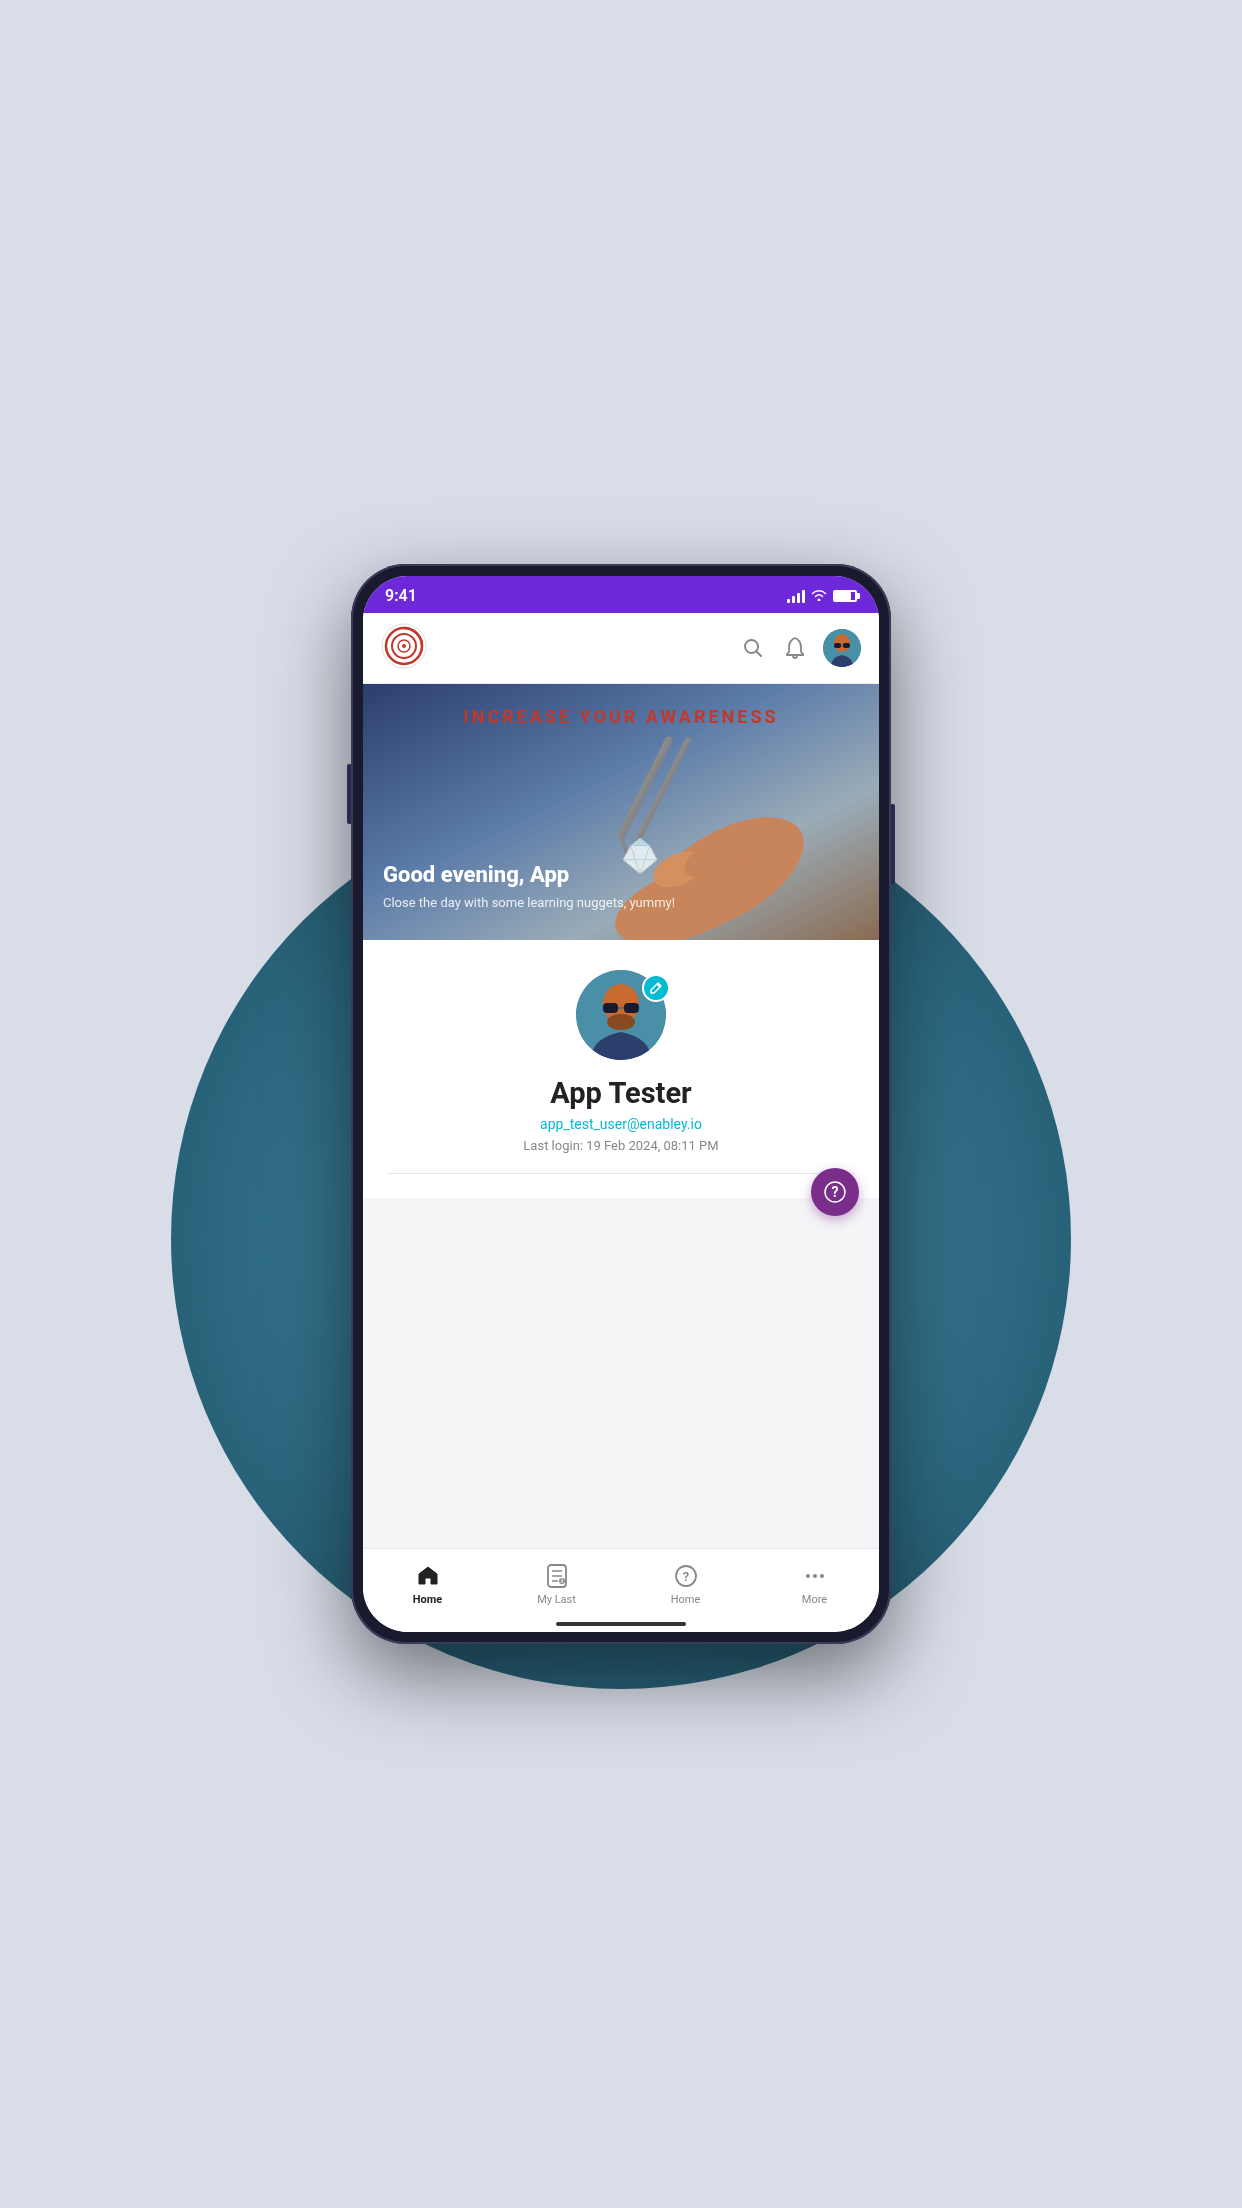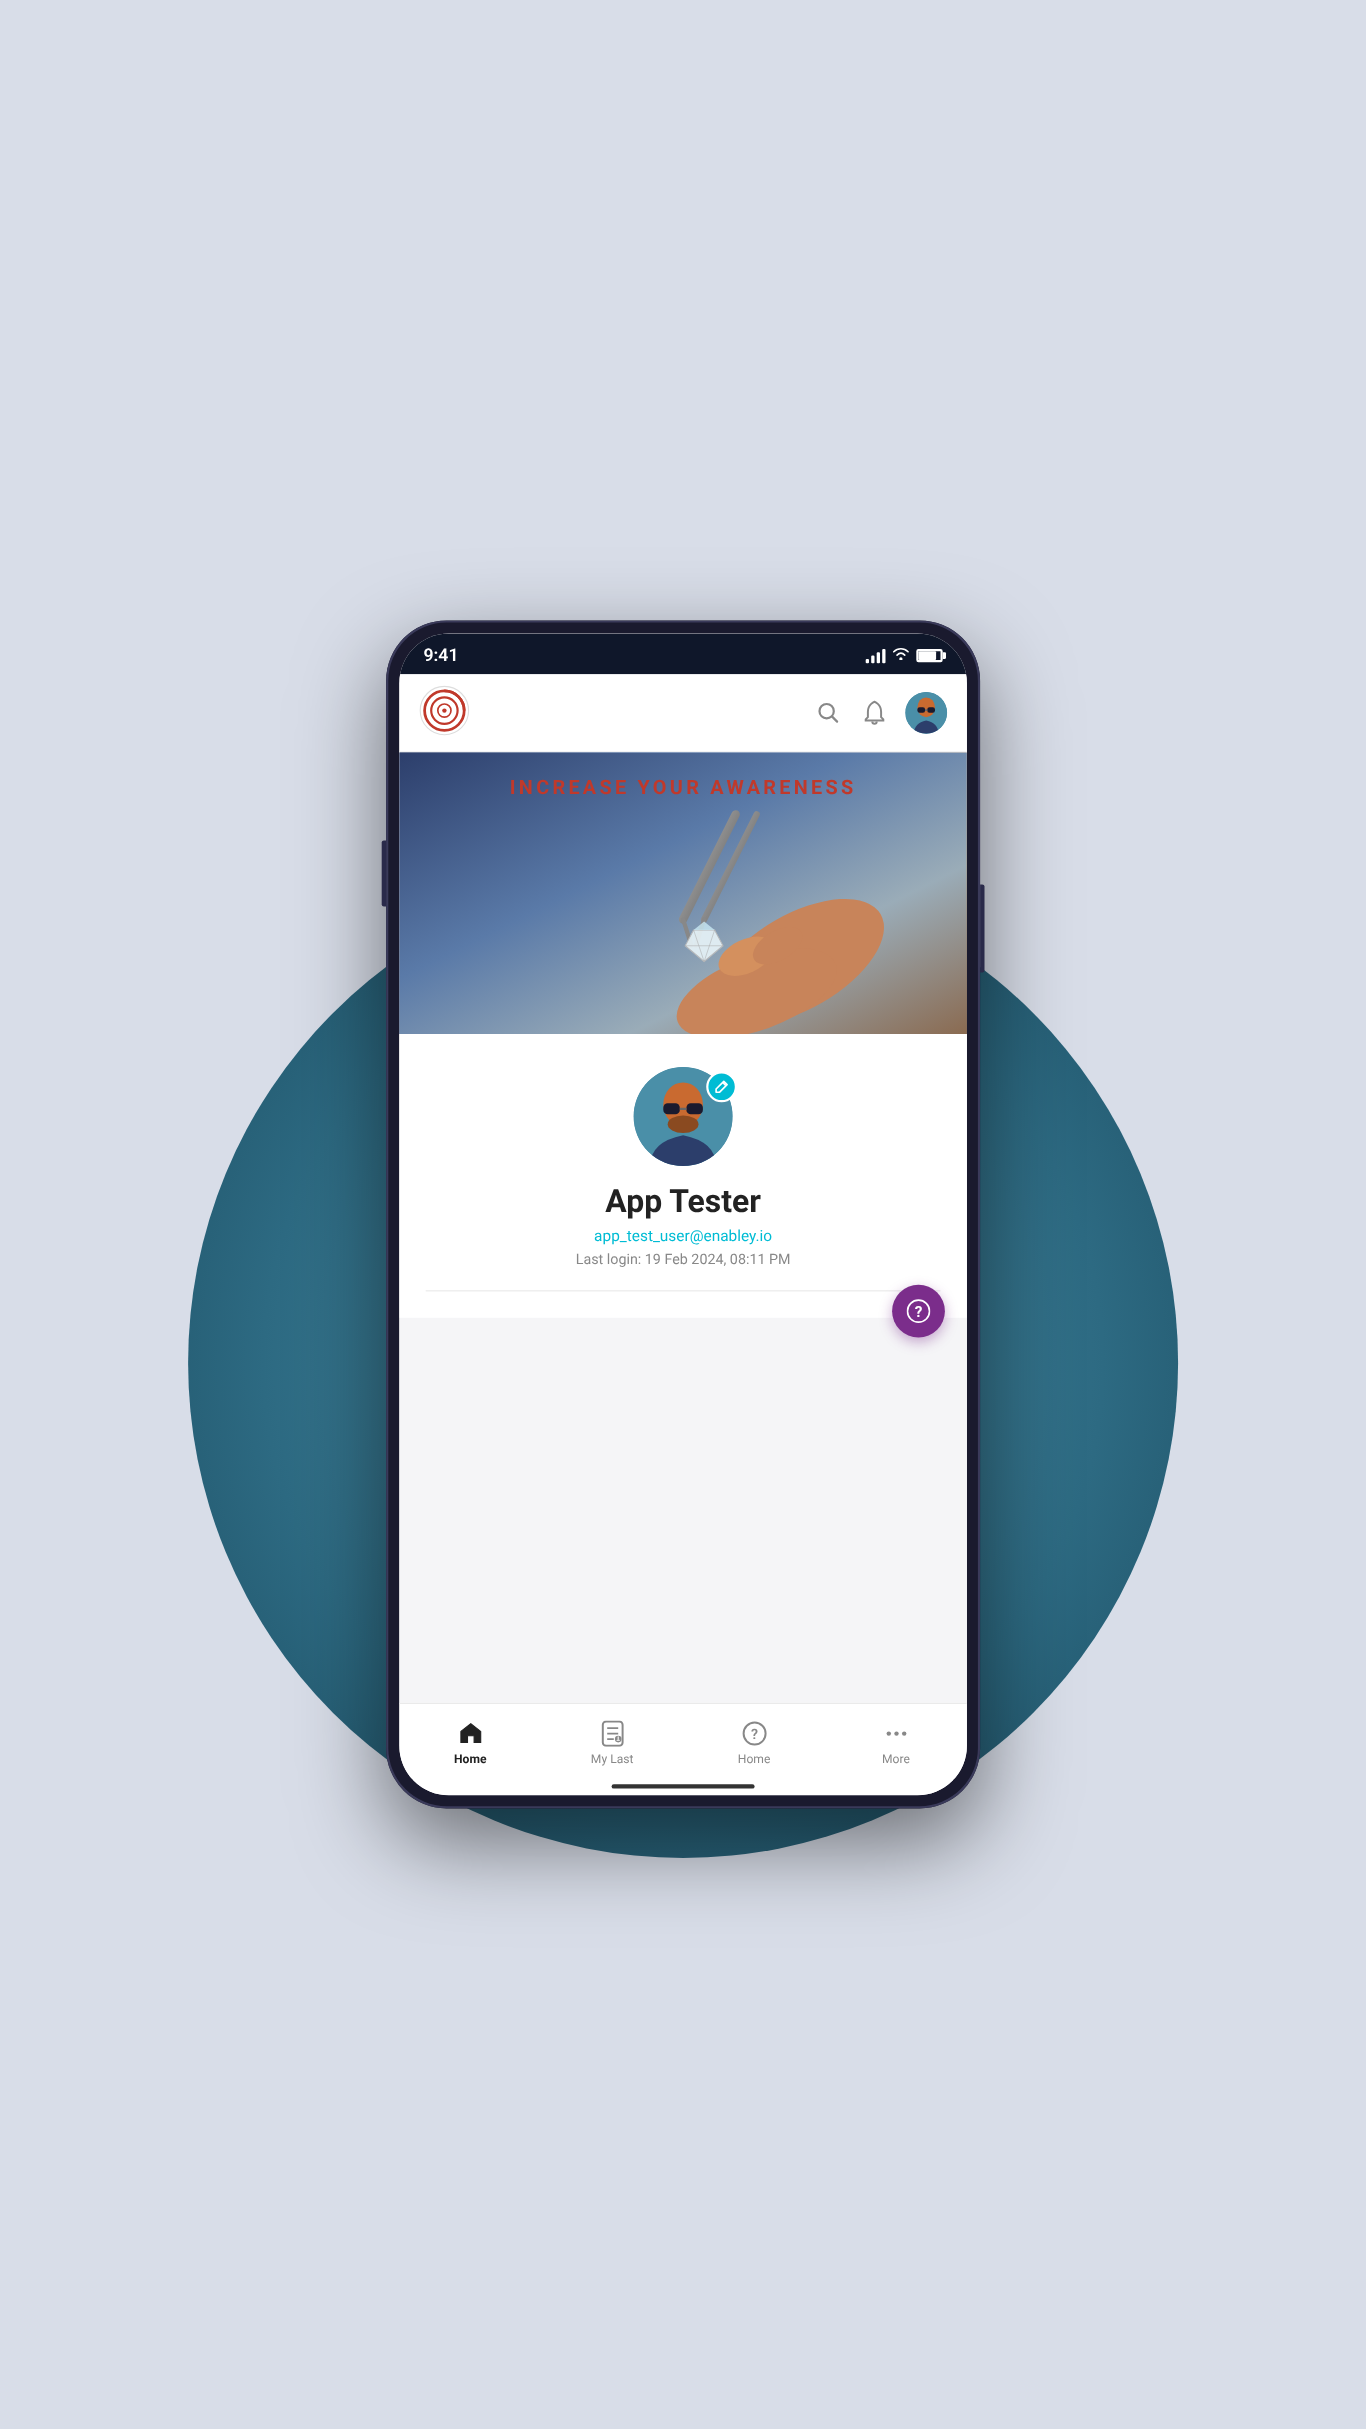--- a/index.html
+++ b/index.html
@@ -47,21 +47,21 @@
       background: #fff;
       border-radius: 45px;
       overflow: hidden;
       display: flex;
       flex-direction: column;
       position: relative;
     }
 
     
     .status-bar {
-      background: #0f172a;
+      background: #6d28d9;
       display: flex;
       justify-content: space-between;
       padding: 10px 22px 8px;
       flex-shrink: 0;
     }
 
     .status-time {
       color: #fff;
       font-size: 16px;
       font-weight: 600;
@@ -497,20 +497,24 @@
           <ellipse cx="360" cy="185" rx="26" ry="14" fill="#c8845a" transform="rotate(-30, 360, 185)"></ellipse>
         </svg>
       </div>
 
       <div class="hero-text-top">
         <span class="hero-headline">
           <span>INCREASE YOUR </span><span style="color:#c0392b;font-weight:700;">AWARENESS</span>
         </span>
       </div>
 
+      <div class="hero-bottom-text">
+        <div class="hero-greeting">Good evening, App</div>
+        <div class="hero-sub">Close the day with some learning nuggets, yummy!</div>
+      </div>
     </div>
 
     <div class="main-content">
 
       <div class="profile-card">
 
         <div class="profile-avatar-wrapper">
           <div class="profile-avatar">
 
             <svg width="90" height="90" viewBox="0 0 90 90">

